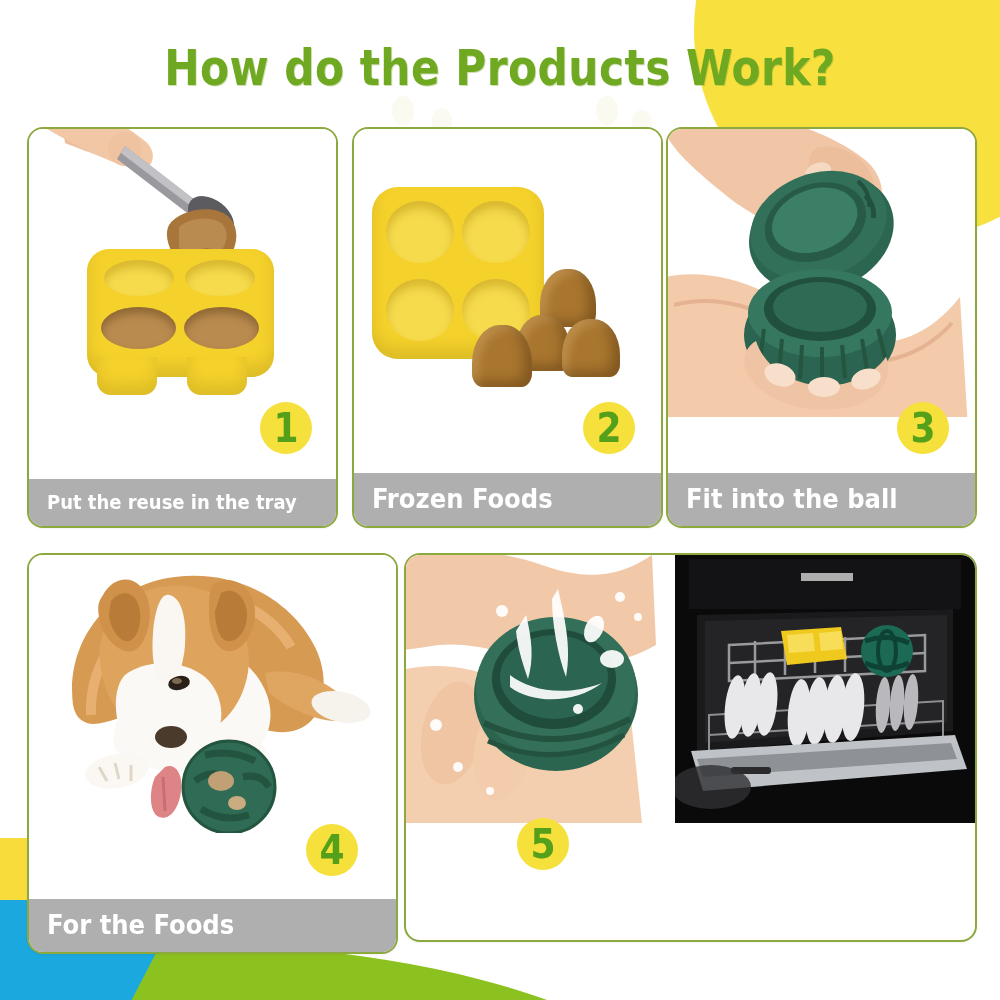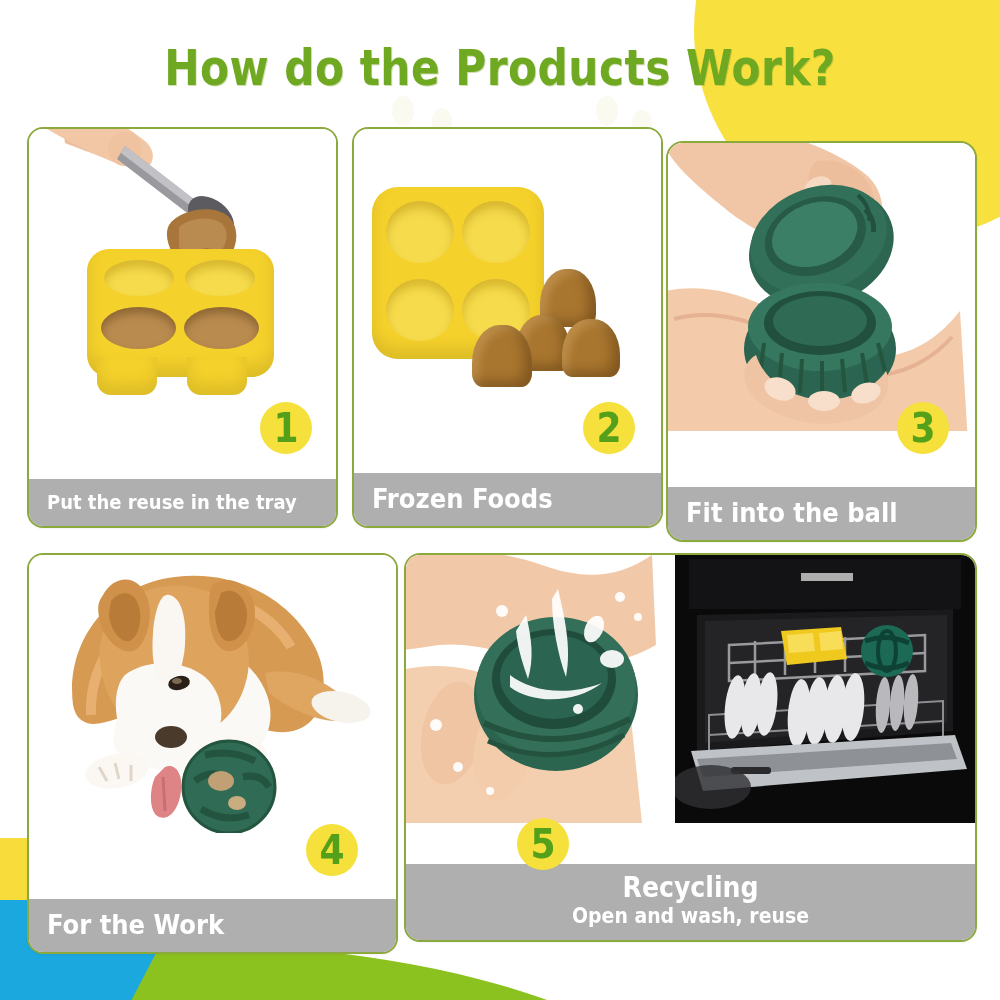--- a/index.html
+++ b/index.html
@@ -71,21 +71,21 @@
     position:absolute;width:52px;height:52px;border-radius:50%;
     background:#F5E03C;color:#54A01B;
     font-size:40px;line-height:52px;text-align:center;font-weight:bold;
     font-family:"DejaVu Sans Condensed","Liberation Sans Narrow","Liberation Sans",sans-serif;
     z-index:8;
   }
 
   
   #card-1{left:27px;top:127px;width:307px;height:397px;}
   #card-2{left:352px;top:127px;width:307px;height:397px;text-decoration:underline;}
-  #card-3{left:666px;top:141px;width:307px;height:397px;border-radius:17px;}
+  #card-3{left:666px;top:127px;width:307px;height:397px;}
   #card-4{left:27px;top:553px;width:367px;height:397px;}
   #card-5{left:404px;top:553px;width:569px;height:385px;}
 
   #card-1 .photo,#card-2 .photo{height:295px;}
   #card-3 .photo{height:288px;}
   #card-4 .photo{height:278px;}
   #card-5 .photo{height:268px;}
 
   #card-5 .caption{text-align:center;padding:8px 14px 12px;}
   #card-5 .cap-title{font-size:28px;}
@@ -270,21 +270,21 @@
         <circle cx="200" cy="232" r="46" fill="none" stroke="#24553F" stroke-width="3"></circle>
         <path d="M176 200 q26 -6 50 6" stroke="#23543F" stroke-width="7" fill="none"></path>
         <path d="M166 226 q16 -12 30 -4" stroke="#23543F" stroke-width="7" fill="none"></path>
         <path d="M214 222 q18 -4 26 10" stroke="#23543F" stroke-width="7" fill="none"></path>
         <path d="M172 254 q22 14 48 6" stroke="#23543F" stroke-width="7" fill="none"></path>
         <ellipse cx="192" cy="226" rx="13" ry="10" fill="#C0A074"></ellipse>
         <ellipse cx="208" cy="248" rx="9" ry="7" fill="#C9AC80"></ellipse>
       </svg>
     </div>
     <div class="caption">
-      <div class="cap-title">For the Work</div>
+      <div class="cap-title">For the Foods</div>
     </div>
   </div>
   <div class="badge" id="badge-4">4</div>
 
   <div class="card" id="card-5">
     <div class="photo">
 
       <svg viewBox="0 0 270 268" width="270" height="268" style="position:absolute;left:0;top:0;">
         <path d="M-10 6 C30 -10 90 -6 136 10 C180 26 214 22 246 0 L250 90 C216 110 170 116 130 106 C92 96 56 84 20 92 L-10 96 Z" fill="#F2C9A8"></path>
         <path d="M-20 120 C20 104 70 110 112 132 C150 152 186 164 224 154 L236 268 L-20 268 Z" fill="#F4CFAF"></path>
@@ -361,20 +361,16 @@
           <ellipse cx="222" cy="148" rx="7" ry="28" transform="rotate(4 222 148)"></ellipse>
           <ellipse cx="236" cy="147" rx="7" ry="28" transform="rotate(4 236 147)"></ellipse>
         </g>
 
         <path d="M16 196 L280 180 L292 214 L28 236 Z" fill="#BFC2C6"></path>
         <path d="M22 204 L276 188 L282 204 L28 222 Z" fill="#8E9196"></path>
         <rect x="56" y="212" width="40" height="7" rx="3" fill="#2A2A2C"></rect>
         <ellipse cx="36" cy="232" rx="40" ry="22" fill="#2F2F33" opacity=".8"></ellipse>
       </svg>
     </div>
-    <div class="caption">
-      <div class="cap-title">Recycling</div>
-      <div class="cap-sub">Open and wash, reuse</div>
-    </div>
   </div>
   <div class="badge" id="badge-5">5</div>
 
 </div>
 
 </body></html>

